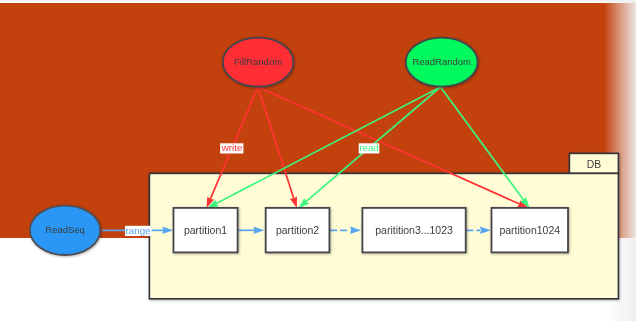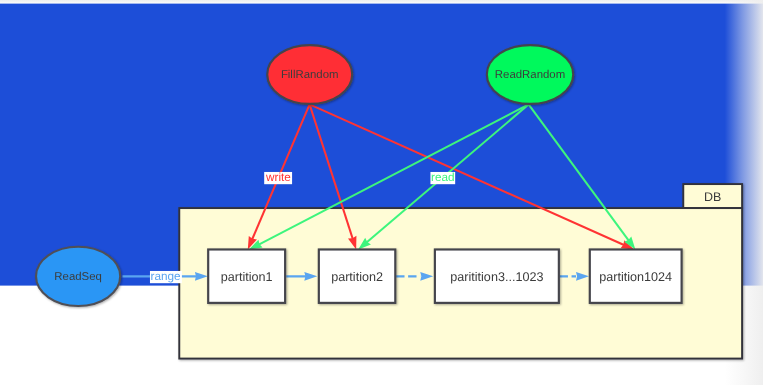--- a/index.html
+++ b/index.html
@@ -1,19 +1,19 @@
 <!DOCTYPE html>
 <html><head>
 <meta charset="utf-8">
 <title>Diagram</title>
 <style>
   html,body{margin:0;padding:0;}
   body{width:636px;height:321px;overflow:hidden;background:#ffffff;
        font-family:"Liberation Sans",sans-serif;}
-  #stage{position:relative;width:636px;height:238px;background:#1d4ed8;}
+  #stage{position:relative;width:636px;height:238px;background:#c2410c;}
   #topband{position:absolute;left:0;top:0;width:636px;height:3.2px;
            background:linear-gradient(to bottom,#eeeeee 0%,#f4f4f4 50%,#ffffff 100%);}
   #rightband{position:absolute;right:0;top:0;width:32px;height:321px;
            background:linear-gradient(to right,rgba(240,240,240,0) 0%,rgba(240,240,240,0.45) 45%,rgba(238,238,238,0.95) 100%);}
   svg{position:absolute;left:0;top:0;}
   .nodelabel{font-family:"Liberation Sans",sans-serif;font-size:10.5px;fill:#3c3c3c;
              text-anchor:middle;dominant-baseline:middle;}
   .nodelabel.ell{font-size:9.5px;}
   .nodelabel.pkg{font-size:10.4px;}
   .edgelabel{font-family:"Liberation Sans",sans-serif;font-size:9.8px;text-anchor:middle;

